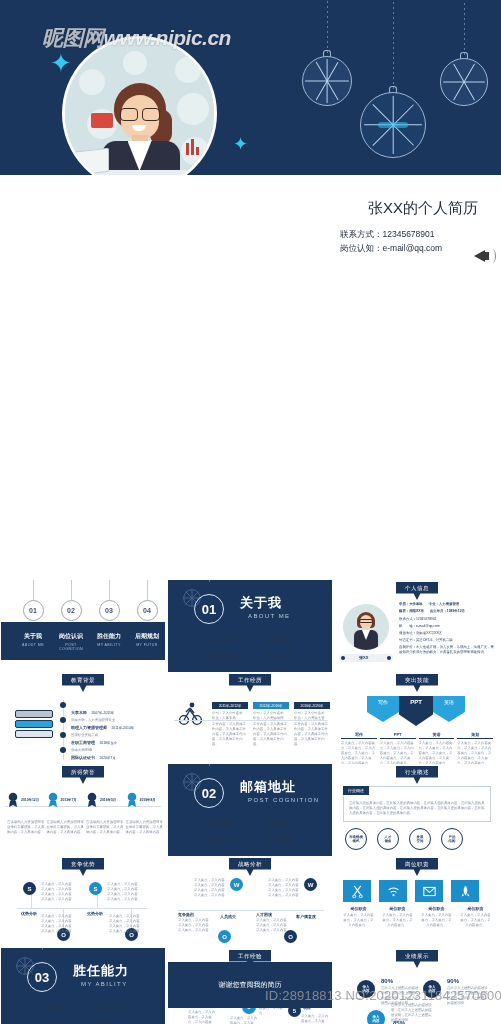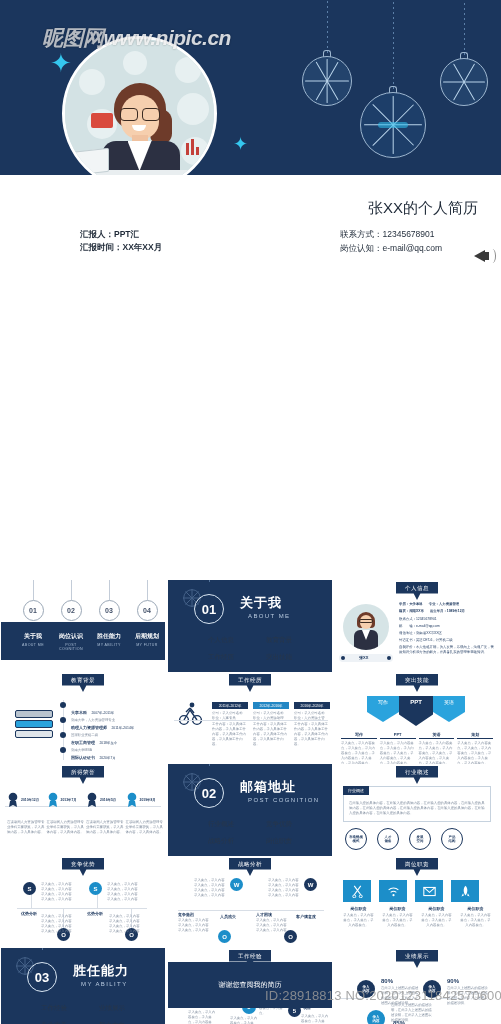--- a/index.html
+++ b/index.html
@@ -204,24 +204,20 @@
         <div class="flake">
           <i style="width:42px;height:1.2px;transform:translate(-50%,-50%) rotate(0deg);"></i>
           <i style="width:42px;height:1.2px;transform:translate(-50%,-50%) rotate(60deg);"></i>
           <i style="width:42px;height:1.2px;transform:translate(-50%,-50%) rotate(120deg);"></i>
         </div>
       </div>
     </div>
   </div>
 
   <div class="titleband">
-    <div class="t-sub">
-      <div>汇报人：PPT汇</div>
-      <div>汇报时间：XX年XX月</div>
-    </div>
     <div class="t-name">张XX的个人简历</div>
     <div class="t-contact">
       <div>联系方式：12345678901</div>
       <div>岗位认知：e-mail@qq.com</div>
     </div>
     <div class="speaker">
       <div class="cone"></div>
         <div class="box"></div>
         <div class="wv"></div>
     </div>

